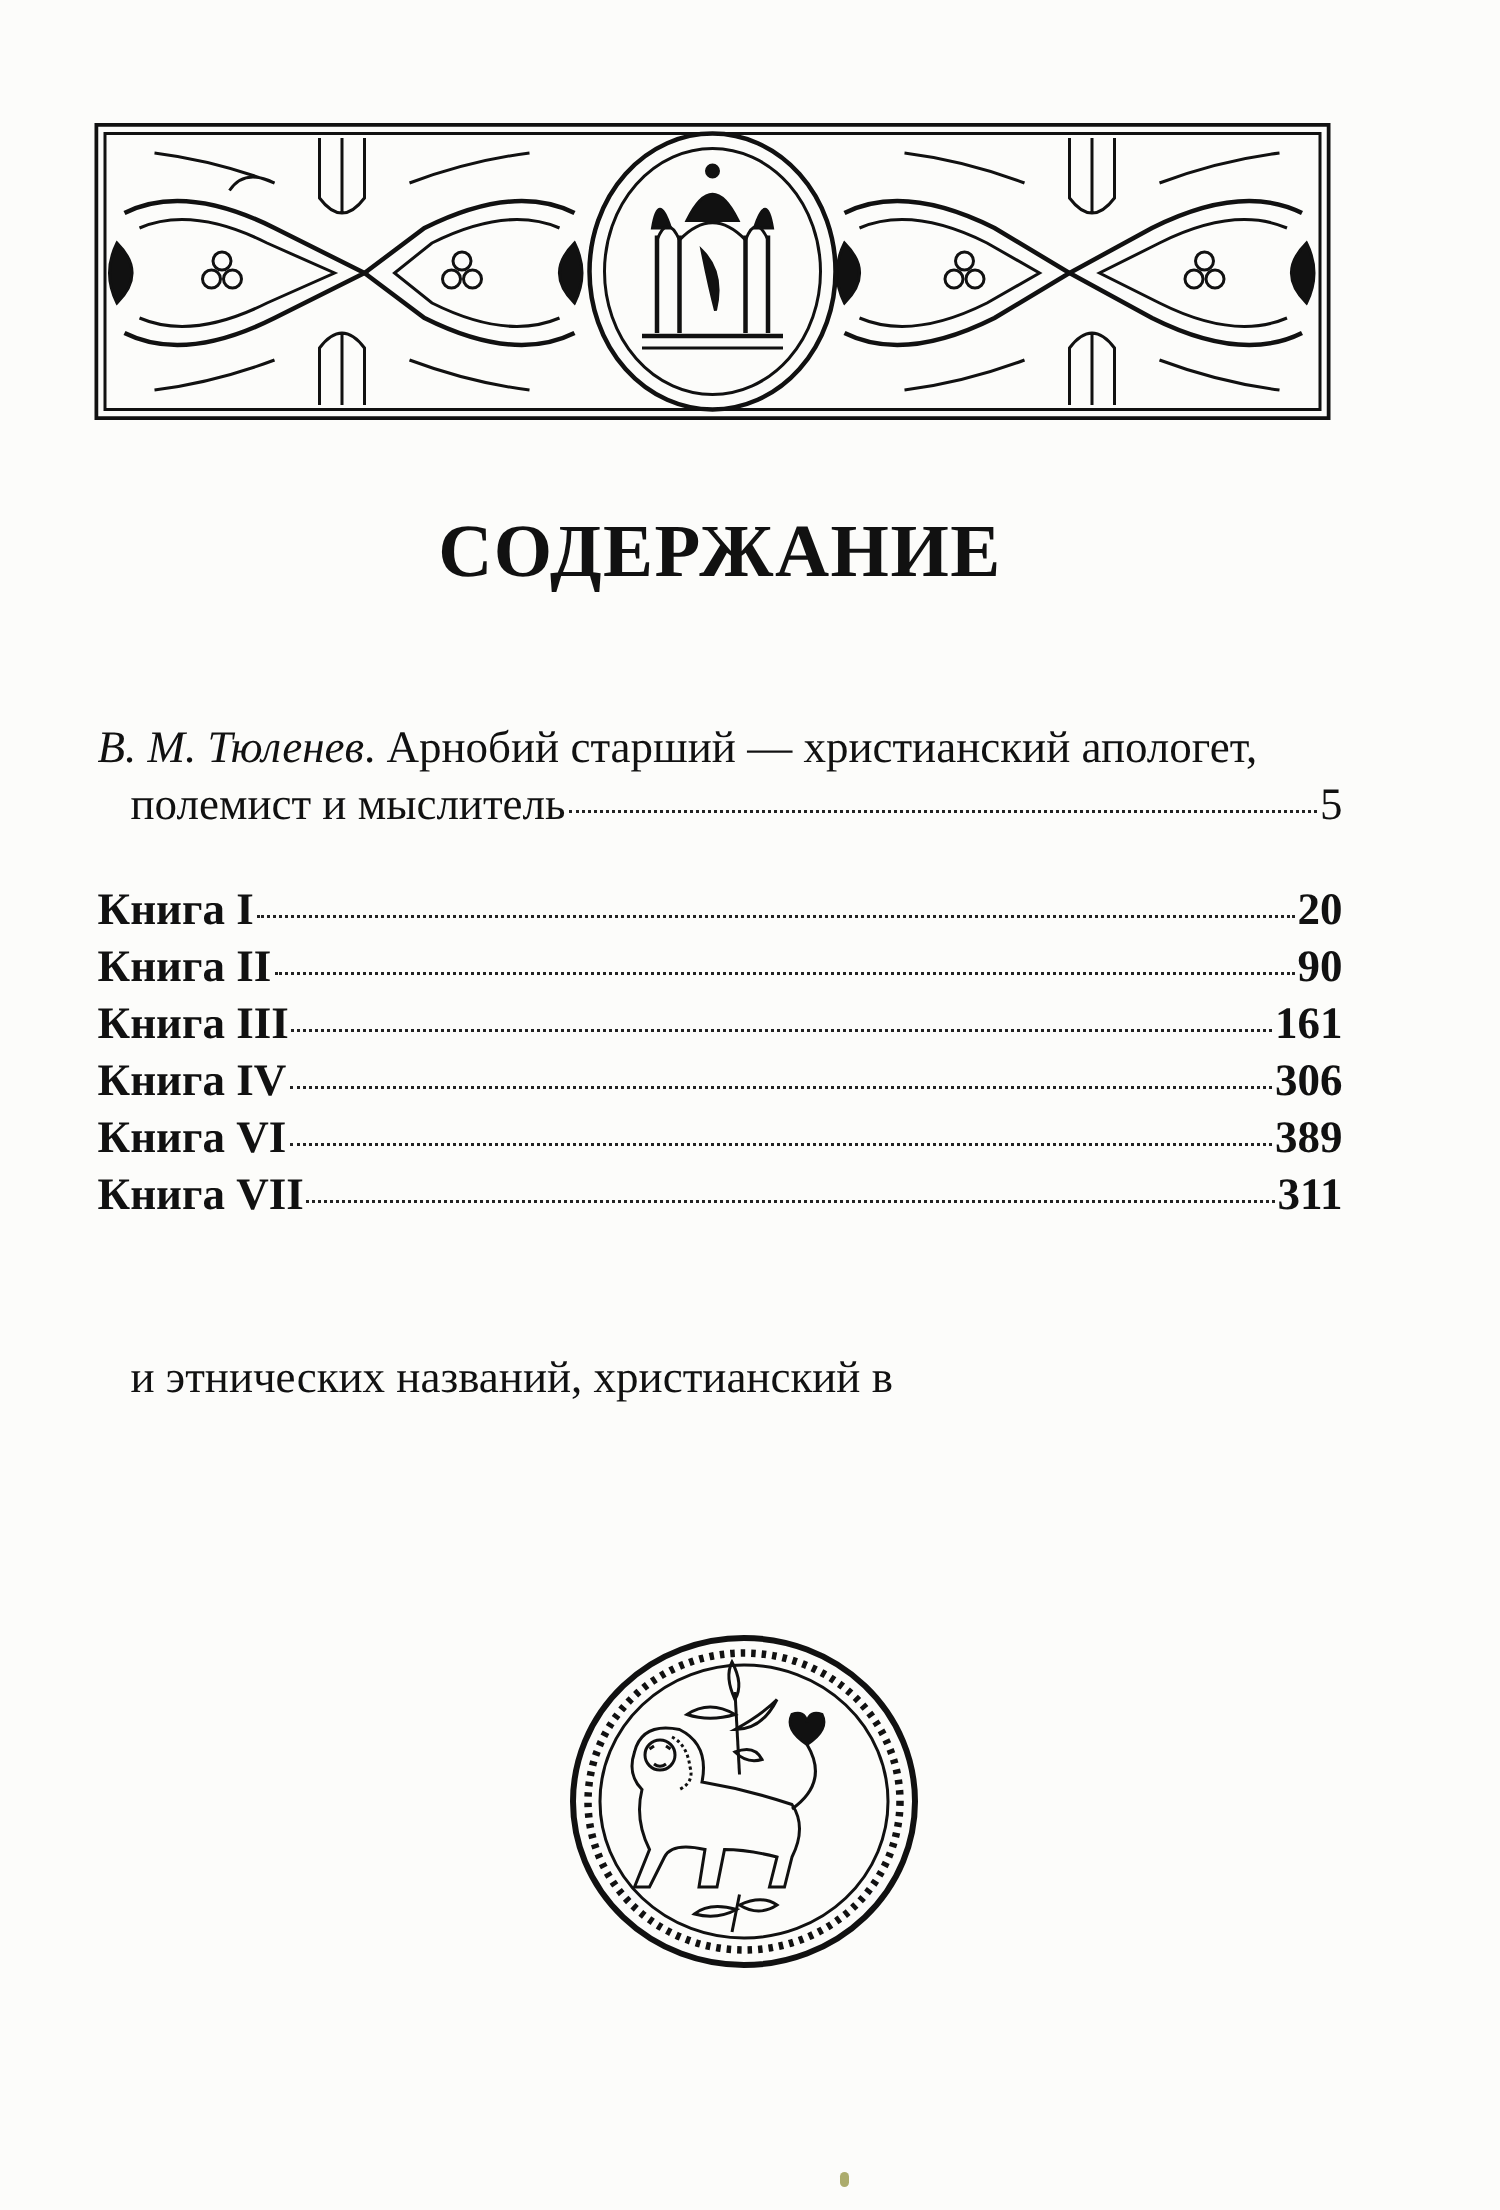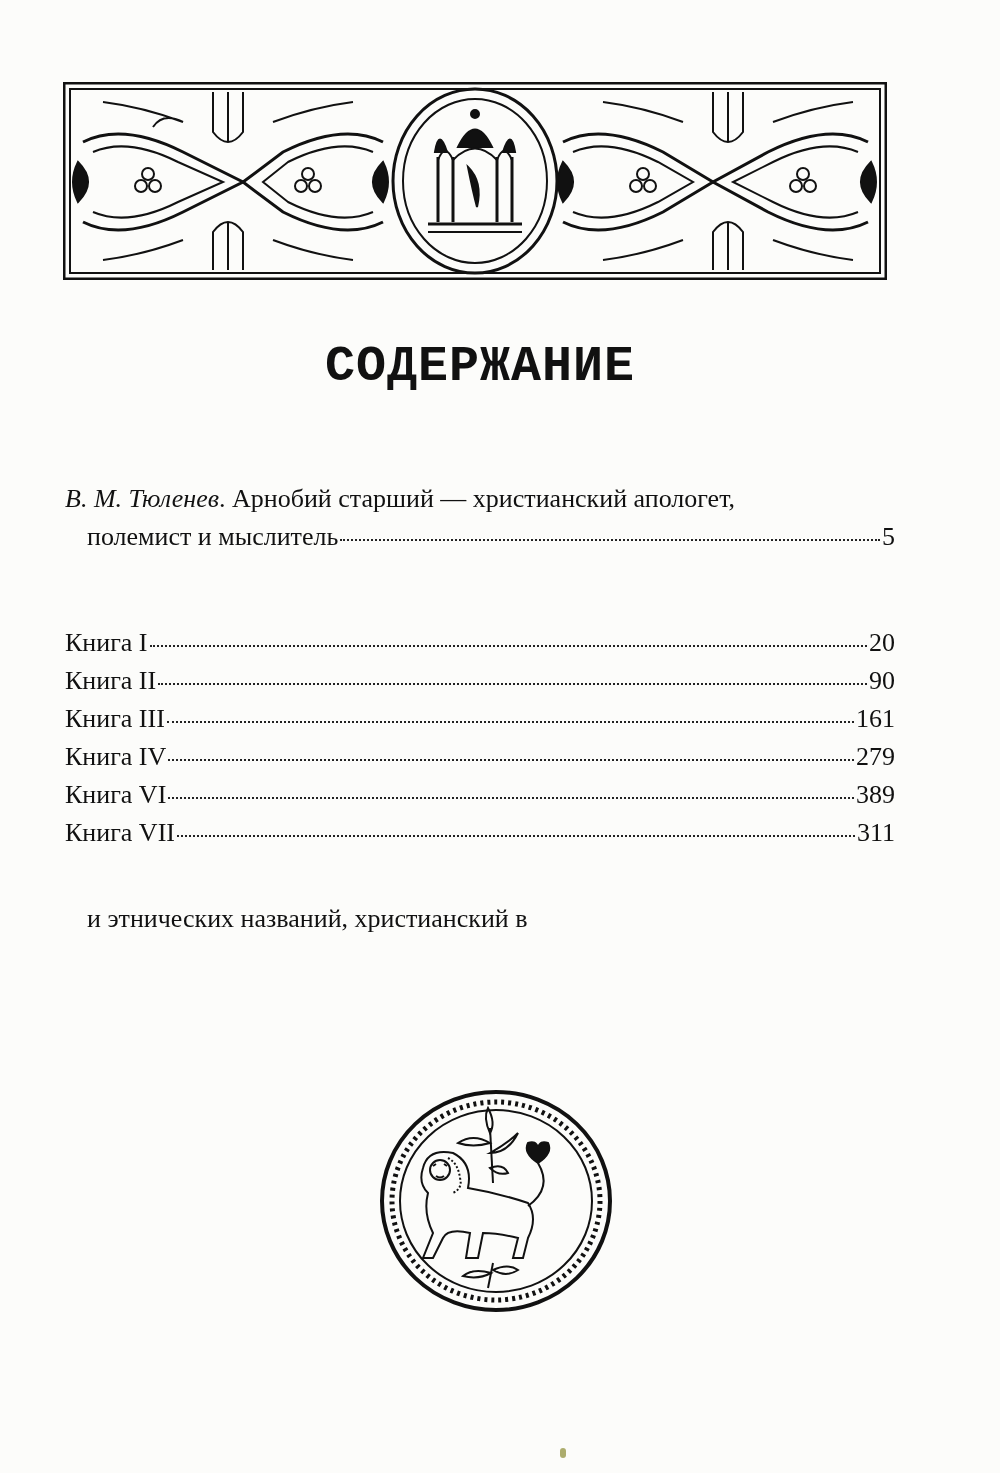--- a/index.html
+++ b/index.html
@@ -10,34 +10,34 @@
       font-family: "Liberation Serif", "DejaVu Serif", serif;
       color: #111;
     }
     .ornament {
       position: absolute; left: 63px; top: 82px; width: 824px; height: 198px;
     }
     .ornament svg { width: 100%; height: 100%; display: block; }
     .title {
       position: absolute; left: 0; top: 338px; width: 960px;
       text-align: center;
-      font-family: Liberation Mono, monospace;
+      font-family: Liberation Serif, serif;
       font-weight: bold; font-size: 50px; letter-spacing: 1px;
     }
-    .toc { position: absolute; left: 65px; width: 830px; font-size: 26px; line-height: 38px; }
+    .toc { position: absolute; left: 65px; width: 830px; font-size: 30px; line-height: 38px; }
     .toc .line { display: flex; align-items: baseline; white-space: nowrap; }
     .toc .indent { padding-left: 22px; font-family: Liberation Serif, serif; }
     .toc .leader {
       flex: 1 1 auto; overflow: hidden; margin: 0 2px;
       border-bottom: 2px dotted #222; height: 0; position: relative; top: -4px;
     }
     .toc .page { text-align: right; }
     .toc i { font-style: italic; }
     .entry-intro { top: 480px; }
-    .entry-books { top: 624px; }
+    .entry-books { top: 588px; font-weight: bold; }
     .entry-index { top: 900px; }
     .emblem {
       position: absolute; left: 378px; top: 1088px; width: 236px; height: 226px;
     }
     .emblem svg { width: 100%; height: 100%; display: block; }
     .speck { position: absolute; left: 560px; top: 1448px; width: 6px; height: 10px;
       background: #8a8a30; border-radius: 3px; opacity: .7; }
   </style>
 </head>
 <body>
@@ -131,21 +131,21 @@
     <span class="page">90</span>
   </div>
   <div class="line">
     <span>Книга III</span>
     <span class="leader"></span>
     <span class="page">161</span>
   </div>
   <div class="line">
     <span>Книга IV</span>
     <span class="leader"></span>
-    <span class="page">279</span>
+    <span class="page">306</span>
   </div>
   <div class="line">
     <span>Книга VI</span>
     <span class="leader"></span>
     <span class="page">389</span>
   </div>
   <div class="line">
     <span>Книга VII</span>
     <span class="leader"></span>
     <span class="page">311</span>

